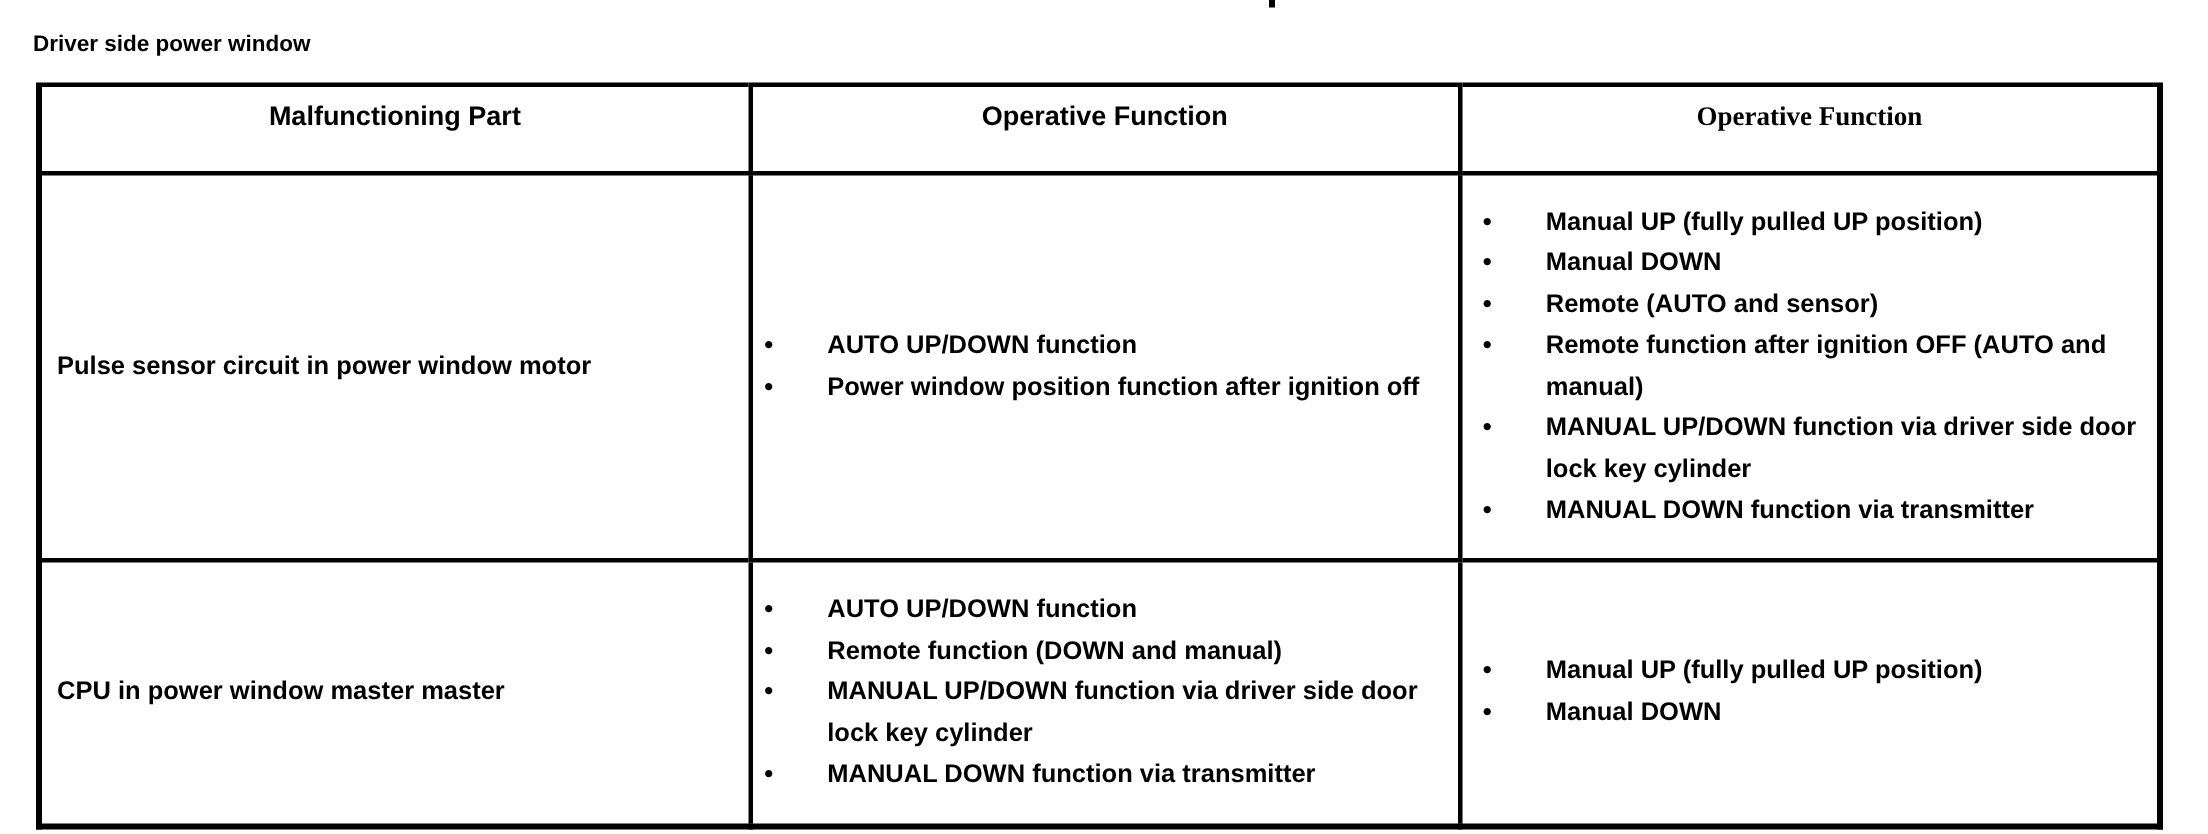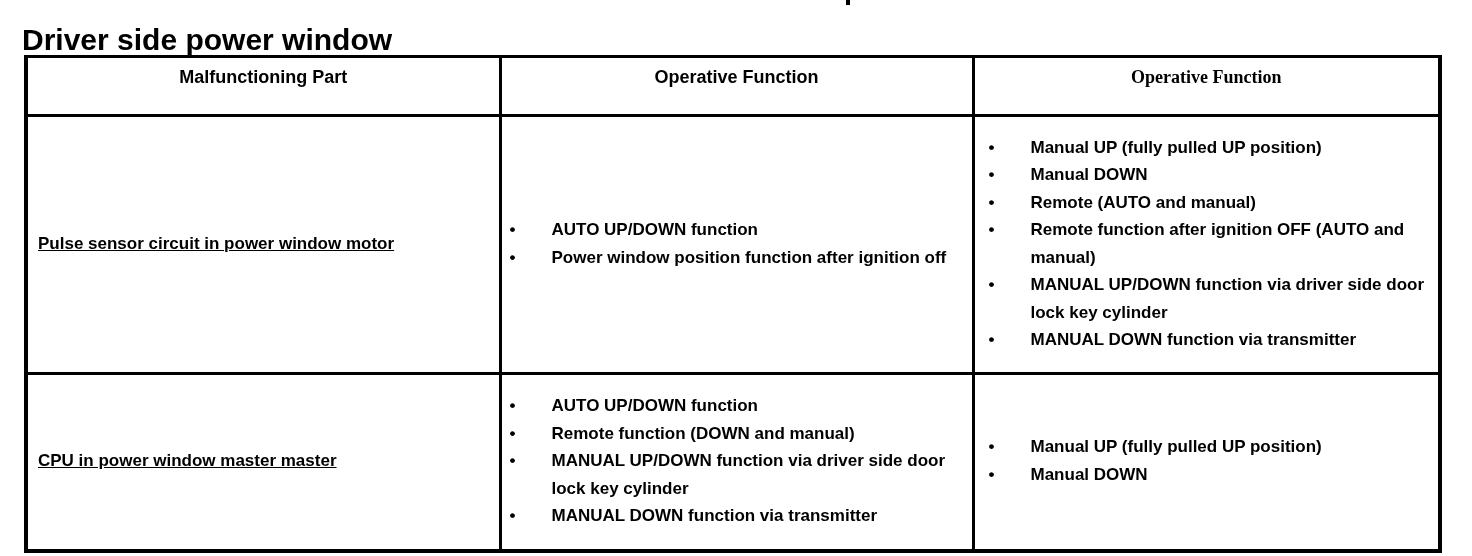--- a/index.html
+++ b/index.html
@@ -24,21 +24,21 @@
     top: 0px;
     width: 4px;
     height: 5px;
     background: #000000;
   }
 
   .page-title {
     position: absolute;
     left: 22px;
     top: 6px;
-    font-size: 30px;
+    font-size: 15px;
     font-weight: bold;
     letter-spacing: 0px;
     line-height: 28px;
     white-space: nowrap;
   }
 
   .table-wrap {
     position: absolute;
     left: 24px;
     top: 55px;
@@ -91,21 +91,20 @@
     border-top: 3px solid #000;
   }
 
   tr.row-1 { height: 258px; }
   tr.row-2 { height: 177px; }
 
   .part-label {
     font-size: 17px;
     font-weight: bold;
     line-height: 27px;
-    text-decoration: underline;
   }
 
   ul.bullets {
     list-style: none;
     margin: 0;
     padding: 0;
   }
   ul.bullets > li {
     position: relative;
     padding-left: 46px;
@@ -167,21 +166,21 @@
             <li>
               <span class="bullet-dot">•</span>
               <span>Manual UP (fully pulled UP position)</span>
             </li>
             <li>
               <span class="bullet-dot">•</span>
               <span>Manual DOWN</span>
             </li>
             <li>
               <span class="bullet-dot">•</span>
-              <span>Remote (AUTO and manual)</span>
+              <span>Remote (AUTO and sensor)</span>
             </li>
             <li>
               <span class="bullet-dot">•</span>
               <span>Remote function after ignition OFF (AUTO and manual)</span>
             </li>
             <li>
               <span class="bullet-dot">•</span>
               <span>MANUAL UP/DOWN function via driver side door lock key cylinder</span>
             </li>
             <li>

